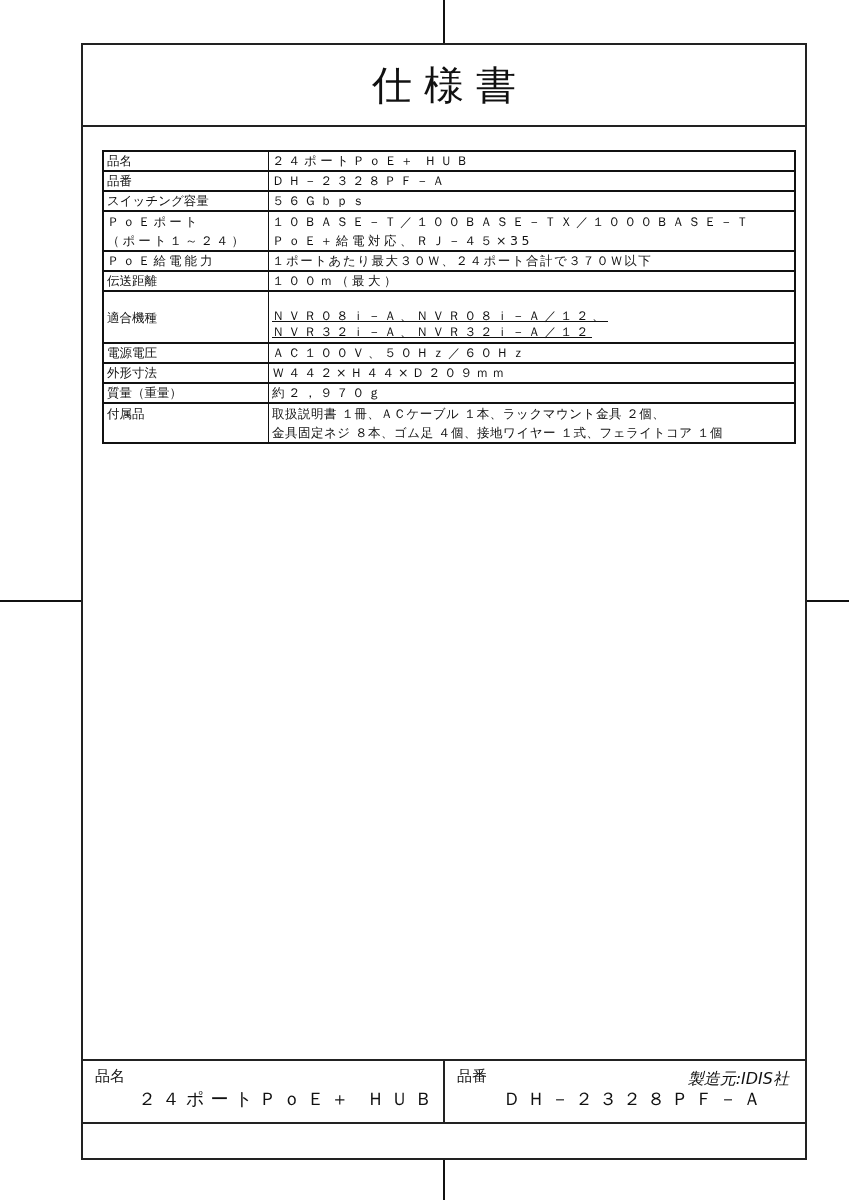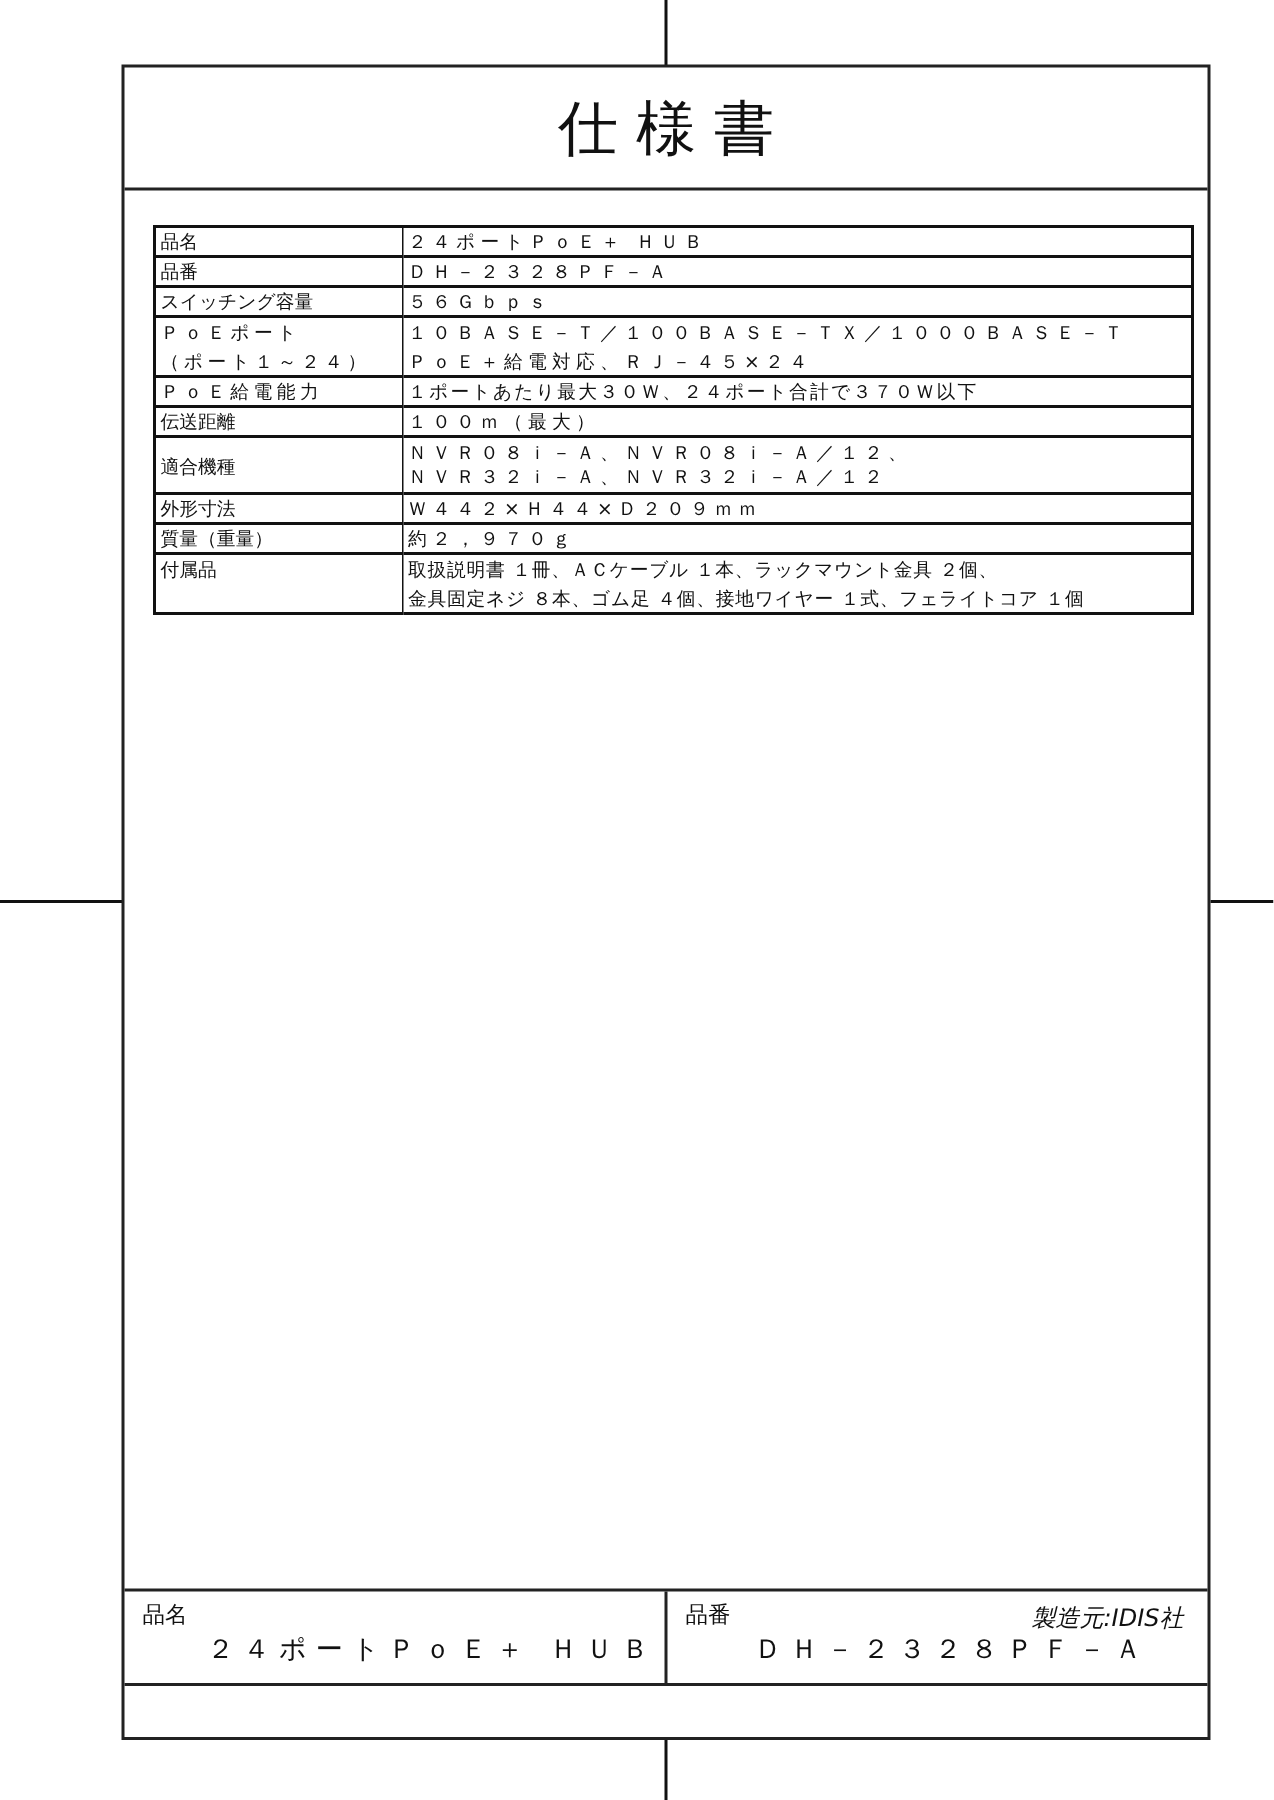--- a/index.html
+++ b/index.html
@@ -145,33 +145,37 @@
         <td class="label">品番</td>
         <td class="value"><span class="line">ＤＨ－２３２８ＰＦ－Ａ</span></td>
       </tr>
       <tr>
         <td class="label">スイッチング容量</td>
         <td class="value"><span class="line">５６Ｇｂｐｓ</span></td>
       </tr>
       <tr class="tall">
         <td class="label" style="letter-spacing:3px;">ＰｏＥポート
 （ポート１～２４）</td>
-        <td class="value"><span class="line">１０ＢＡＳＥ－Ｔ／１００ＢＡＳＥ－ＴＸ／１０００ＢＡＳＥ－Ｔ</span><span class="line">ＰｏＥ＋給電対応、ＲＪ－４５×２４</span></td>
+        <td class="value"><span class="line">１０ＢＡＳＥ－Ｔ／１００ＢＡＳＥ－ＴＸ／１０００ＢＡＳＥ－Ｔ</span><span class="line">ＰｏＥ＋給電対応、ＲＪ－４５×35</span></td>
       </tr>
       <tr>
         <td class="label" style="letter-spacing:3px;margin-top:44px;">ＰｏＥ給電能力</td>
         <td class="value" style="letter-spacing:1.5px;"><span class="line">１ポートあたり最大３０Ｗ、２４ポート合計で３７０Ｗ以下</span></td>
       </tr>
       <tr>
         <td class="label">伝送距離</td>
         <td class="value"><span class="line">１００ｍ（最大）</span></td>
       </tr>
       <tr class="tall">
         <td class="label mid">適合機種</td>
-        <td class="value" style="line-height:16px; padding-top:2px; padding-bottom:2px;"><span class="line">ＮＶＲ０８ｉ－Ａ、ＮＶＲ０８ｉ－Ａ／１２、</span><span class="line">ＮＶＲ３２ｉ－Ａ、ＮＶＲ３２ｉ－Ａ／１２</span></td>
+        <td class="value" style="line-height:16px; padding-top:16px; padding-bottom:2px;text-decoration:underline;"><span class="line">ＮＶＲ０８ｉ－Ａ、ＮＶＲ０８ｉ－Ａ／１２、</span><span class="line">ＮＶＲ３２ｉ－Ａ、ＮＶＲ３２ｉ－Ａ／１２</span></td>
+      </tr>
+      <tr>
+        <td class="label">電源電圧</td>
+        <td class="value"><span class="line">ＡＣ１００Ｖ、５０Ｈｚ／６０Ｈｚ</span></td>
       </tr>
       <tr>
         <td class="label">外形寸法</td>
         <td class="value"><span class="line">Ｗ４４２×Ｈ４４×Ｄ２０９ｍｍ</span></td>
       </tr>
       <tr>
         <td class="label">質量（重量）</td>
         <td class="value"><span class="line">約２，９７０ｇ</span></td>
       </tr>
       <tr class="tall">

